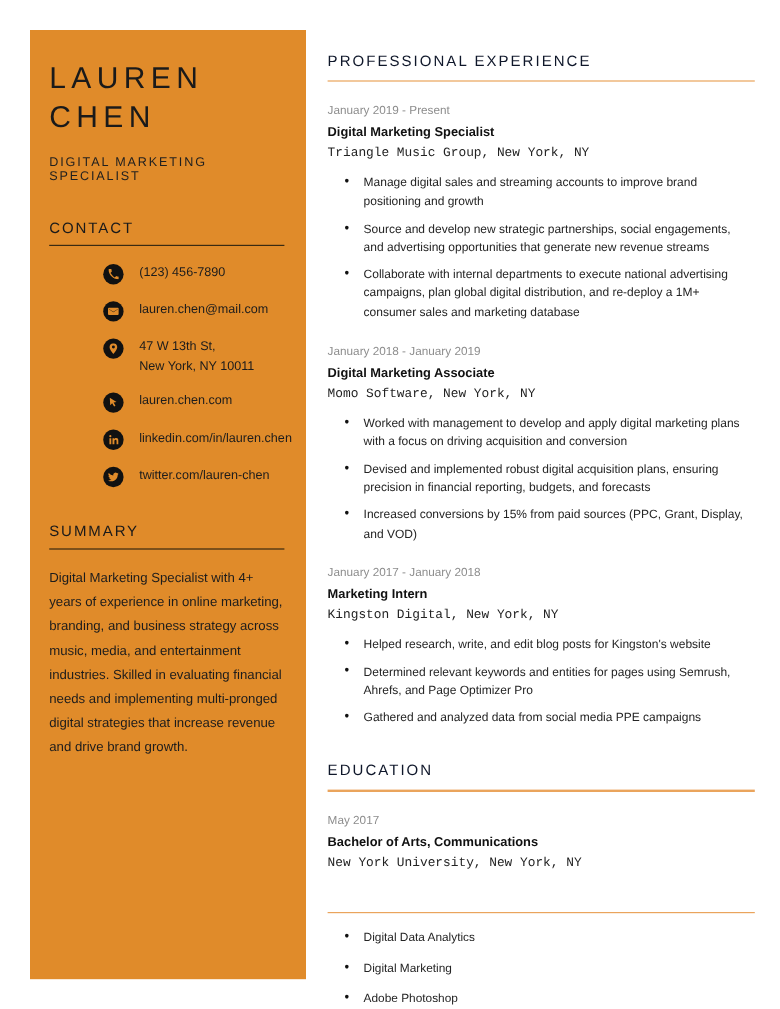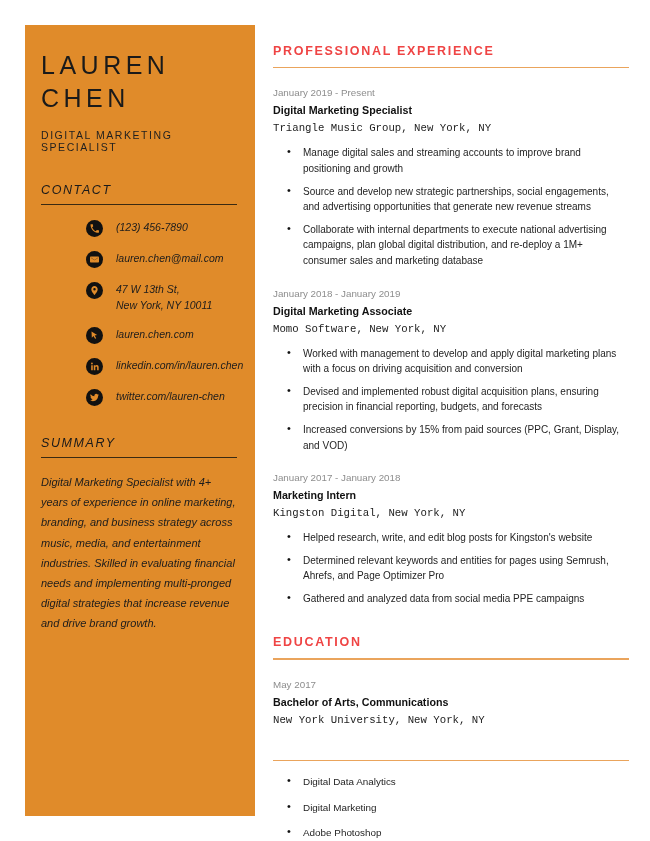--- a/index.html
+++ b/index.html
@@ -33,21 +33,21 @@
     line-height: 33px;
   }
   #job-title {
     margin-top: 14px;
     font-size: 10.5px;
     letter-spacing: 1.55px;
     color: #1f1f1f;
     font-weight: 400;
   }
 
-  .side-section { margin-top: 30px; font-style: italic; }
+  .side-section { margin-top: 30px; }
   .side-heading {
     font-size: 12.5px;
     letter-spacing: 1.6px;
     color: #1a1a1a;
     font-weight: 400;
   }
   .side-rule {
     margin-top: 7px;
     height: 1px;
     background: #3a2a12;
@@ -93,22 +93,22 @@
   #main {
     position: absolute;
     left: 273px;
     top: 44px;
     width: 356px;
   }
   .main-section { margin-bottom: 0; }
   .main-heading {
     font-size: 12.5px;
     letter-spacing: 1.7px;
-    color: #ef4444;
-    font-weight: 700;
+    color: #0f172a;
+    font-weight: 400;
   }
   .main-rule {
     margin-top: 9px;
     height: 1.4px;
     background: #eaa45c;
     width: 356px;
   }
 
   .entry { margin-top: 17px; }
   .entry-date {

